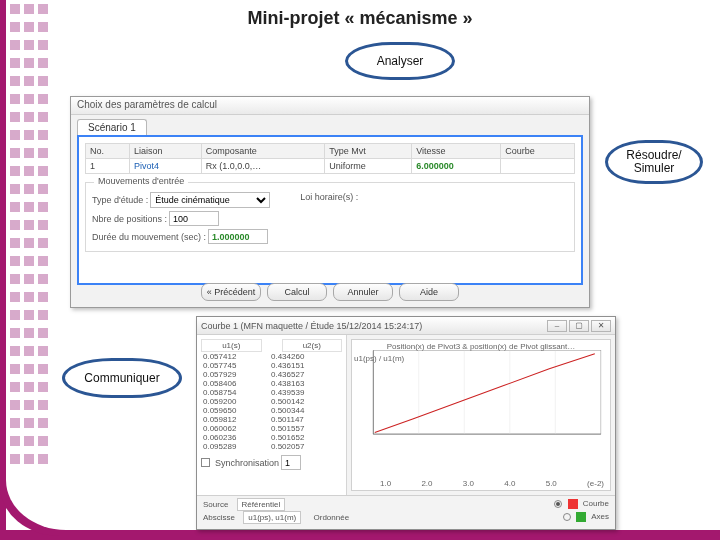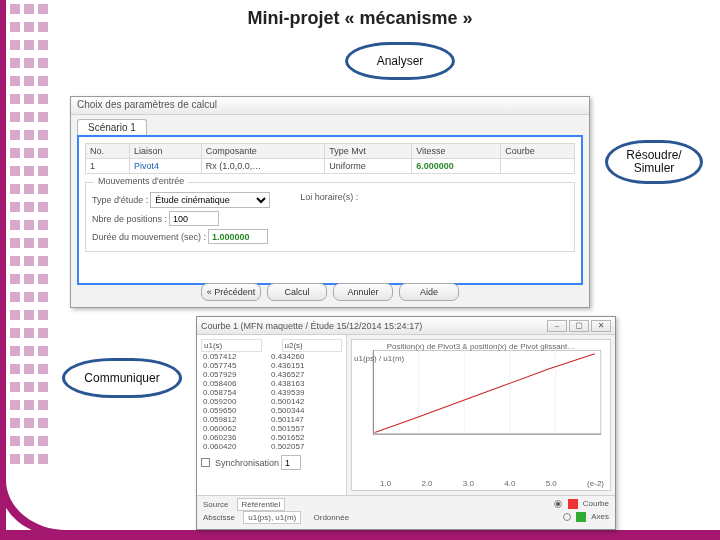--- a/index.html
+++ b/index.html
@@ -133,21 +133,21 @@
     width:20px; height:12px; border:1px solid #b5b5b5;
     background:linear-gradient(#fafafa,#e6e6e6);
     display:inline-flex; align-items:center; justify-content:center;
     font-size:8px; color:#555;
   }
   .dlg2 .body { display:flex; height:160px; }
   .dlg2 .left {
     width:150px; border-right:1px solid #d5d5d5; background:#fff;
     padding:4px; overflow:hidden;
   }
-  .dlg2 .left .cols { display:flex; gap:20px; font-size:8px; color:#555;}
+  .dlg2 .left .cols { display:flex; gap:20px; font-size:8px; color:#555;text-align:center;}
   .dlg2 .left .cols div { width:62px; border:1px solid #e0e0e0; padding:1px 2px; }
   .datarow { display:flex; gap:6px; font-size:8px; color:#555; }
   .datarow span { width:62px; padding:0 2px; }
 
   .dlg2 .plot {
     flex:1; position:relative; background:#fff; margin:4px;
     border:1px solid #d0d0d0;
   }
   .dlg2 .plot .ptitle {
     position:absolute; top:2px; left:0; right:0; text-align:center;
@@ -451,21 +451,21 @@
           </div>
           <div class="datarow">
             <span>0.060062</span>
             <span>0.501557</span>
           </div>
           <div class="datarow">
             <span>0.060236</span>
             <span>0.501652</span>
           </div>
           <div class="datarow">
-            <span>0.060420</span>
+            <span>0.095289</span>
             <span>0.502057</span>
           </div>
         </div>
       <div class="frow" style="margin-top:4px">
         <span class="chk"></span>
         <span>Synchronisation</span>
         <input type="text" style="width: 20px;" value="1">
       </div>
     </div>
     <div class="plot">

